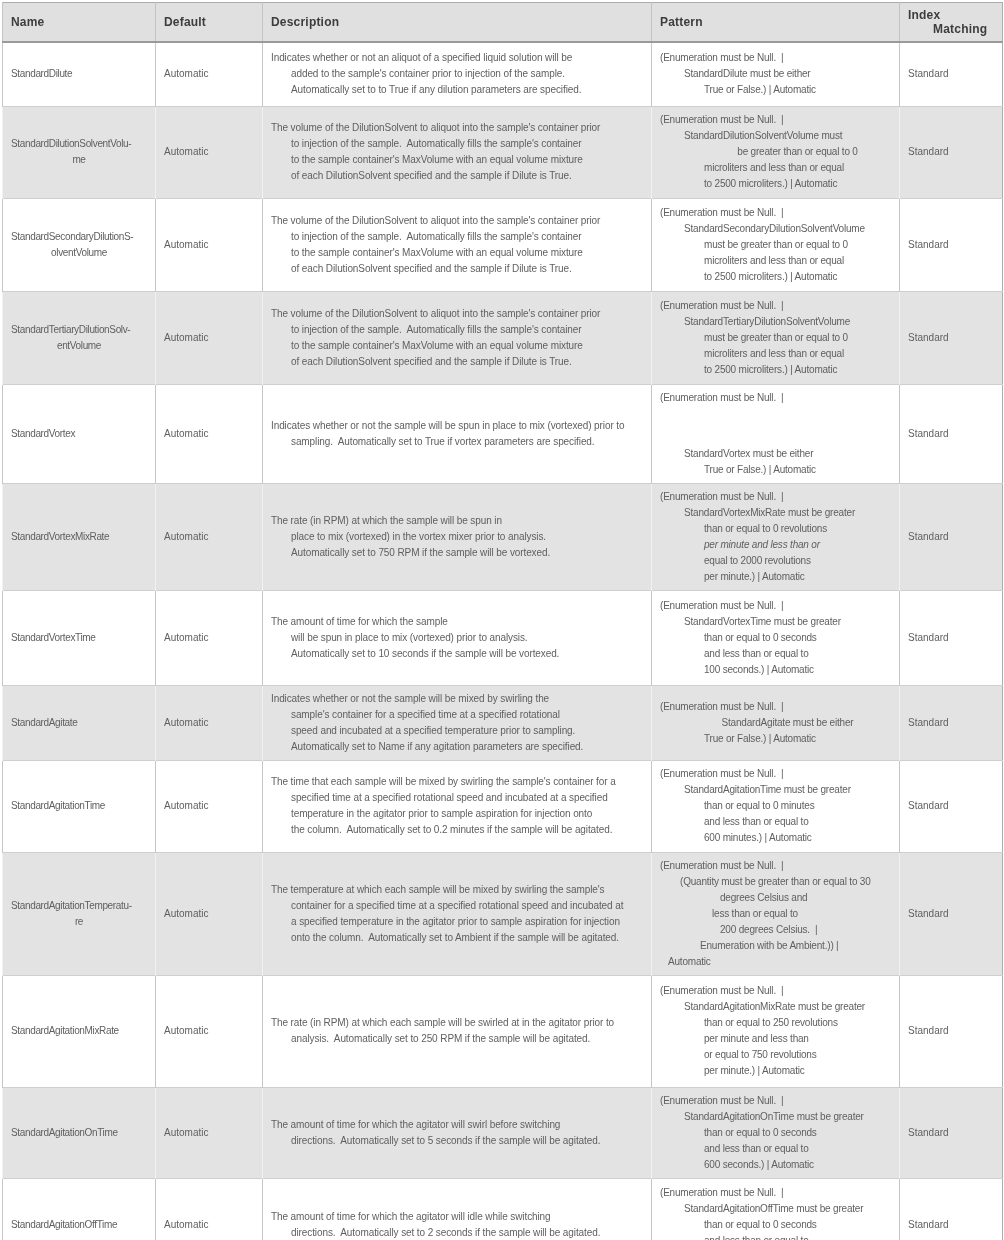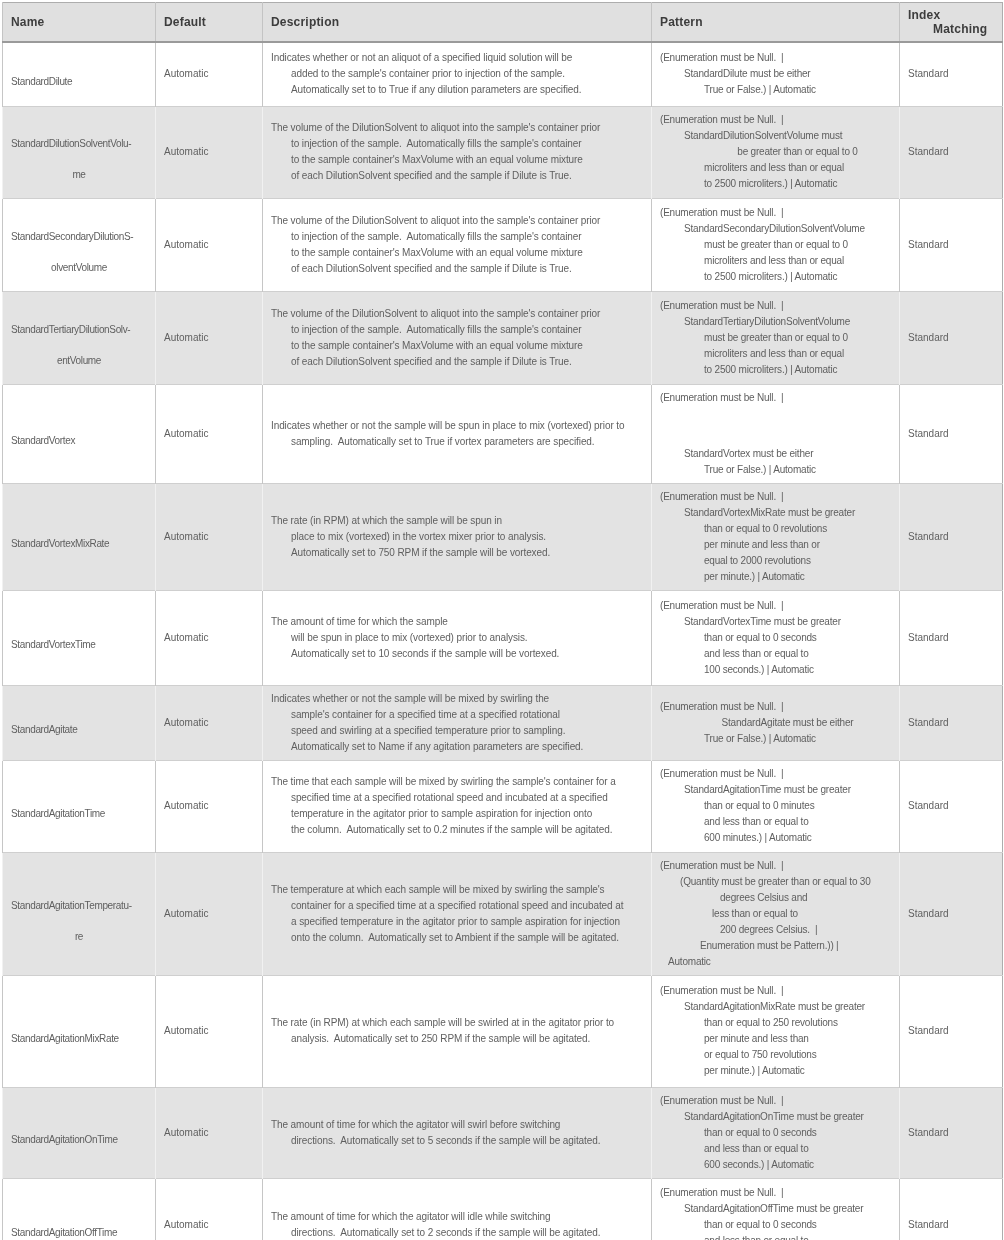--- a/index.html
+++ b/index.html
@@ -32,21 +32,21 @@
   td{
     font-size:10px;
     line-height:16px;
     color:var(--body_text);
     background:var(--row_bg);
     border-left:1px solid var(--border);
     border-top:1px solid var(--row_divider);
   }
   tr.shaded td{background:var(--row_alt_bg);border-left-color:#f1f1f1;}
   .ln{white-space:pre;}
-  .name-ln{letter-spacing:-0.35px;margin-top:15px;}
+  .name-ln{letter-spacing:-0.35px;}
   .name-ln.cont{text-align:center;}
   .desc-ln{letter-spacing:-0.1px;}
   .desc-ln.cont{padding-left:20px;}
   .pat-ln{letter-spacing:-0.2px;}
   .hdr-ln2{padding-left:25px;}
   .next-row-sliver{
     width:998px;height:4px;
     background:var(--row_alt_bg);
     border-top:1px solid var(--row_divider);
     border-left:1px solid var(--outer_border);
@@ -203,21 +203,21 @@
           </td>
           <td>
             <div class="ln desc-ln">The rate (in RPM) at which the sample will be spun in</div>
             <div class="ln desc-ln cont">place to mix (vortexed) in the vortex mixer prior to analysis.</div>
             <div class="ln desc-ln cont">Automatically set to 750 RPM if the sample will be vortexed.</div>
           </td>
           <td>
             <div class="ln pat-ln" style="padding-left: 0px;">(Enumeration must be Null.  |</div>
             <div class="ln pat-ln" style="padding-left: 24px;">StandardVortexMixRate must be greater</div>
             <div class="ln pat-ln" style="padding-left: 44px;">than or equal to 0 revolutions</div>
-            <div class="ln pat-ln" style="padding-left: 44px;">per minute and less than or</div>
+            <div class="ln pat-ln" style="padding-left: 44px; font-style: italic;">per minute and less than or</div>
             <div class="ln pat-ln" style="padding-left: 44px;">equal to 2000 revolutions</div>
             <div class="ln pat-ln" style="padding-left: 44px;">per minute.) | Automatic</div>
           </td>
           <td>
             <div class="ln">Standard</div>
           </td>
         </tr>
         <tr style="height: 95px;">
           <td>
             <div class="ln name-ln">StandardVortexTime</div>
@@ -244,21 +244,21 @@
         <tr class="shaded" style="height: 75px;">
           <td>
             <div class="ln name-ln">StandardAgitate</div>
           </td>
           <td>
             <div class="ln">Automatic</div>
           </td>
           <td>
             <div class="ln desc-ln">Indicates whether or not the sample will be mixed by swirling the</div>
             <div class="ln desc-ln cont">sample's container for a specified time at a specified rotational</div>
-            <div class="ln desc-ln cont">speed and swirling at a specified temperature prior to sampling.</div>
+            <div class="ln desc-ln cont">speed and incubated at a specified temperature prior to sampling.</div>
             <div class="ln desc-ln cont">Automatically set to Name if any agitation parameters are specified.</div>
           </td>
           <td>
             <div class="ln pat-ln" style="padding-left: 0px;">(Enumeration must be Null.  |</div>
             <div class="ln pat-ln" style="padding-left: 24px; text-align: center;">StandardAgitate must be either</div>
             <div class="ln pat-ln" style="padding-left: 44px;">True or False.) | Automatic</div>
           </td>
           <td>
             <div class="ln">Standard</div>
           </td>
@@ -300,21 +300,21 @@
             <div class="ln desc-ln cont">container for a specified time at a specified rotational speed and incubated at</div>
             <div class="ln desc-ln cont">a specified temperature in the agitator prior to sample aspiration for injection</div>
             <div class="ln desc-ln cont">onto the column.  Automatically set to Ambient if the sample will be agitated.</div>
           </td>
           <td>
             <div class="ln pat-ln" style="padding-left: 0px;">(Enumeration must be Null.  |</div>
             <div class="ln pat-ln" style="padding-left: 20px;">(Quantity must be greater than or equal to 30</div>
             <div class="ln pat-ln" style="padding-left: 60px;">degrees Celsius and</div>
             <div class="ln pat-ln" style="padding-left: 52px;">less than or equal to</div>
             <div class="ln pat-ln" style="padding-left: 60px;">200 degrees Celsius.  |</div>
-            <div class="ln pat-ln" style="padding-left: 40px;">Enumeration must be Pattern.)) |</div>
+            <div class="ln pat-ln" style="padding-left: 40px;">Enumeration with be Ambient.)) |</div>
             <div class="ln pat-ln" style="padding-left: 8px;">Automatic</div>
           </td>
           <td>
             <div class="ln">Standard</div>
           </td>
         </tr>
         <tr style="height: 112px;">
           <td>
             <div class="ln name-ln">StandardAgitationMixRate</div>
           </td>

